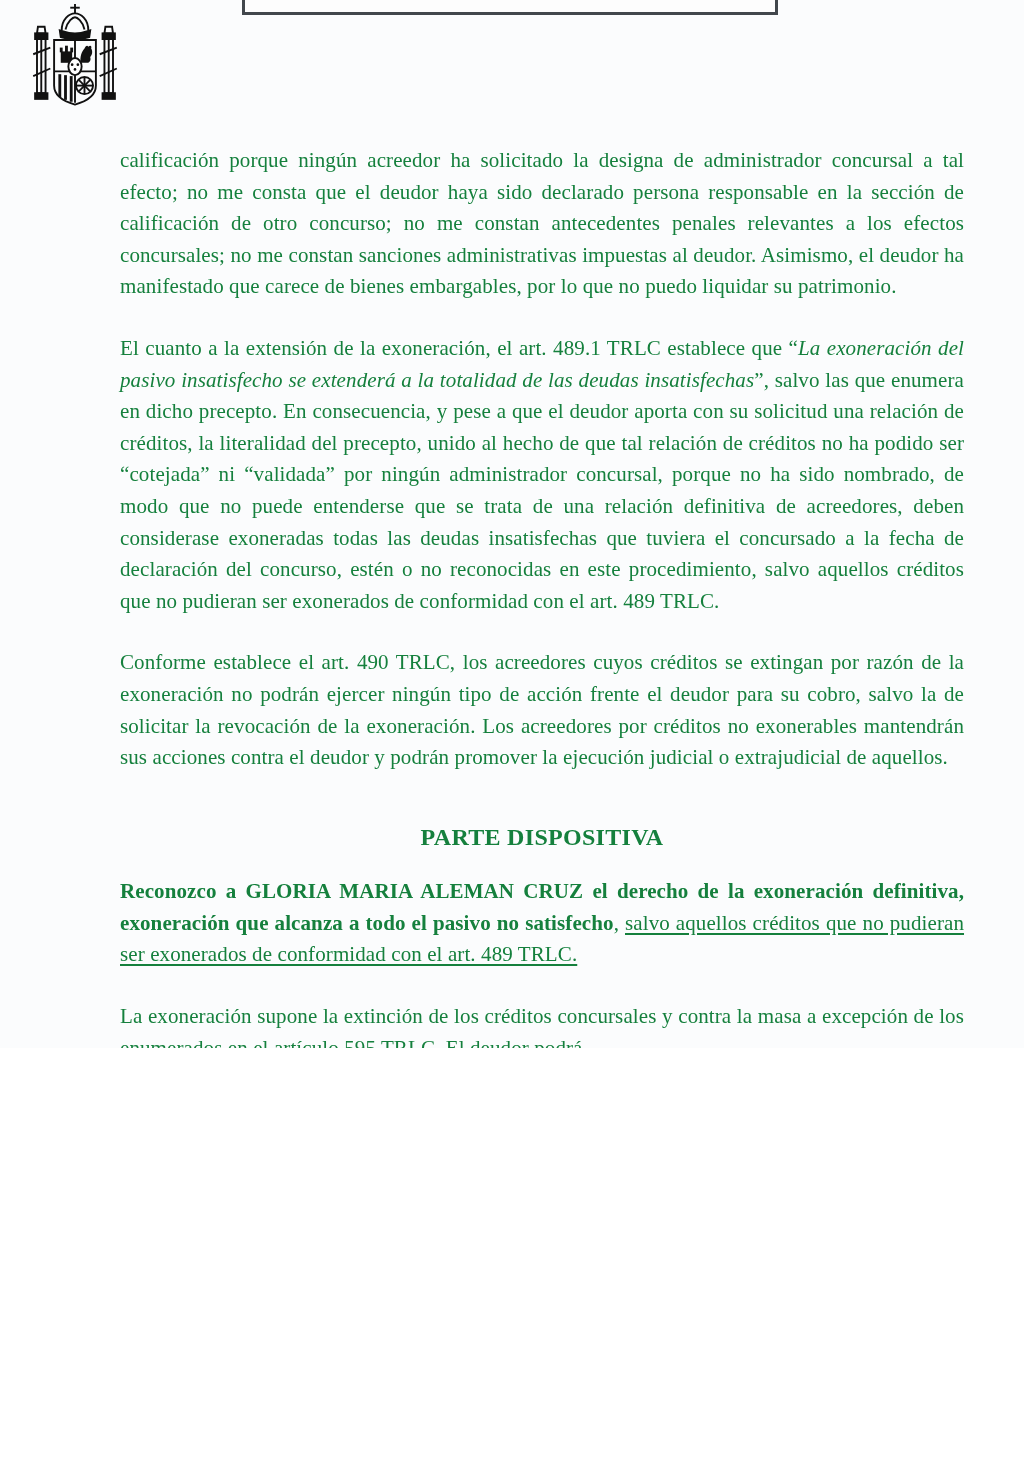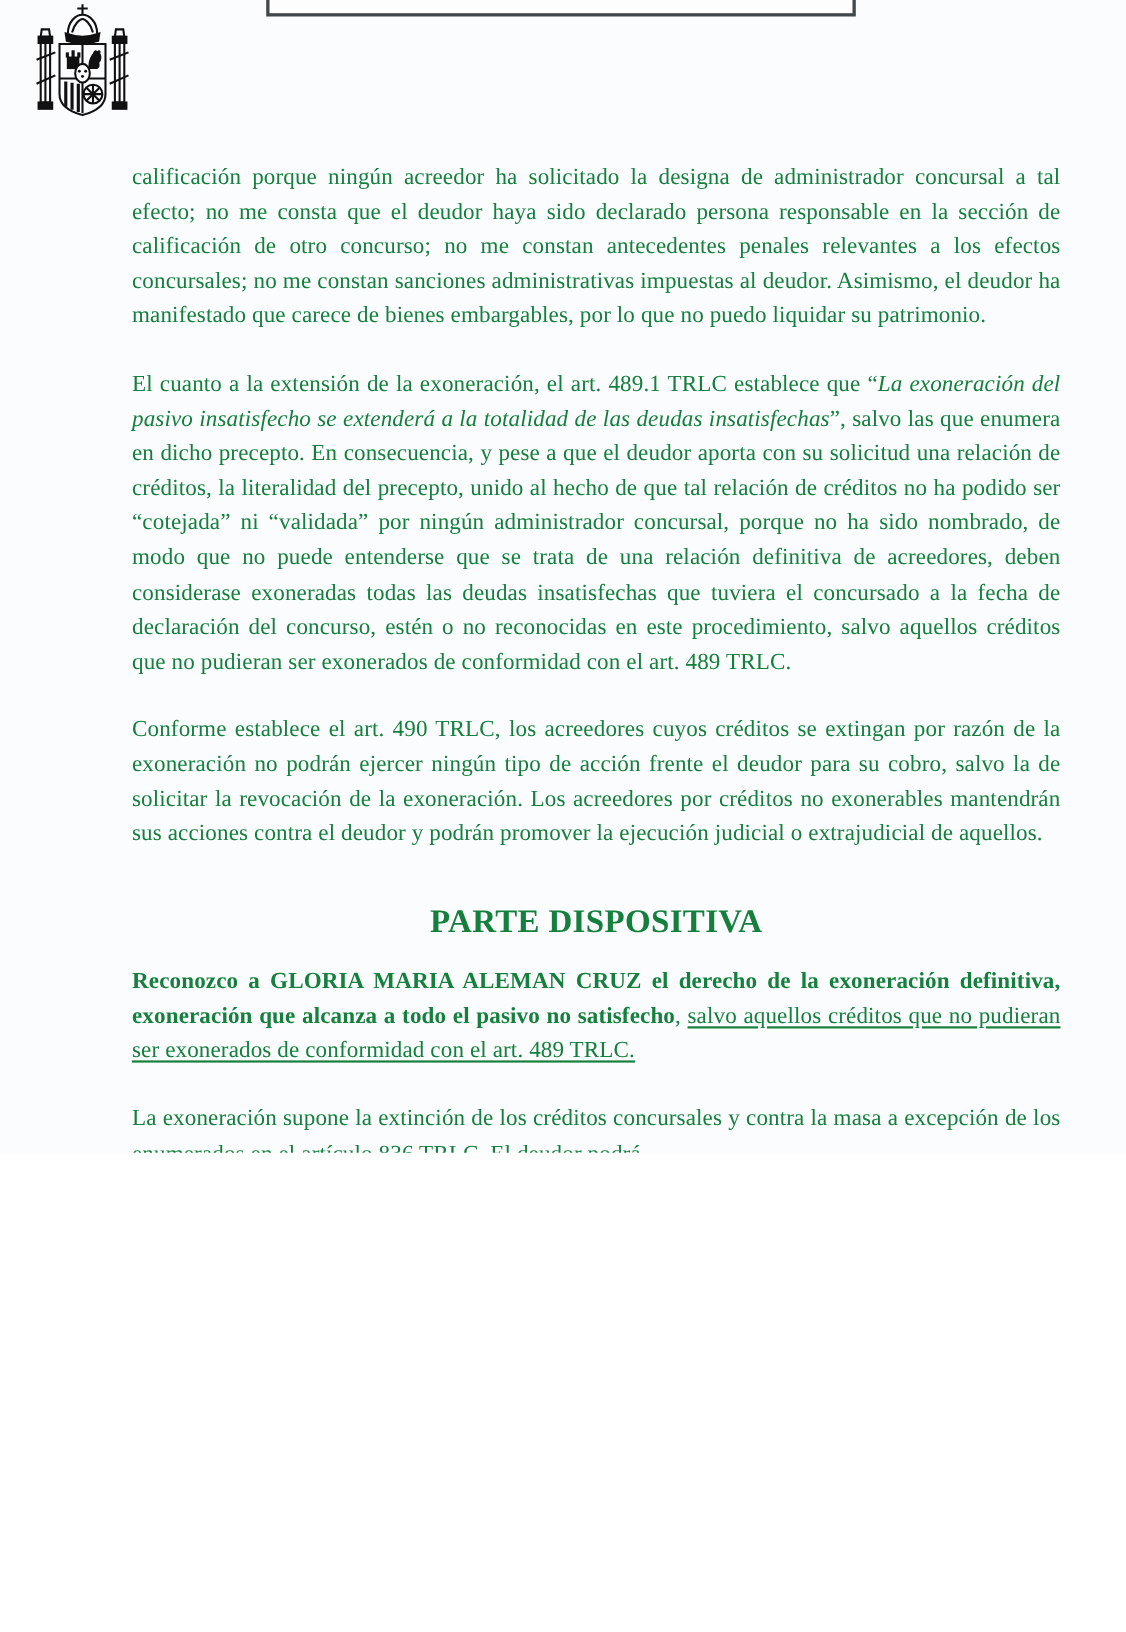--- a/index.html
+++ b/index.html
@@ -37,21 +37,21 @@
     font-size: 21px;
     line-height: 31.6px;
     text-align: justify;
     letter-spacing: 0.1px;
   }
   .text p { margin: 0 0 30px 0; }
   .heading {
     margin: 48px 0 23px 0;
     text-align: center;
     font-weight: bold;
-    font-size: 30px;
+    font-size: 24px;
     letter-spacing: 0.3px;
   }
   .b { font-weight: bold; }
   .it { font-style: italic; }
   .u { text-decoration: underline; text-underline-offset: 3px; }
 </style>
 </head>
 <body>
 
 <div class="page">
@@ -126,16 +126,16 @@
 
     <p><span>El cuanto a la extensión de la exoneración, el art. 489.1 TRLC establece que “</span><span class="it">La exoneración del pasivo insatisfecho se extenderá a la totalidad de las deudas insatisfechas</span><span>”, salvo las que enumera en dicho precepto. En consecuencia, y pese a que el deudor aporta con su solicitud una relación de créditos, la literalidad del precepto, unido al hecho de que tal relación de créditos no ha podido ser “cotejada” ni “validada” por ningún administrador concursal, porque no ha sido nombrado, de modo que no puede entenderse que se trata de una relación definitiva de acreedores, deben considerase exoneradas todas las deudas insatisfechas que tuviera el concursado a la fecha de declaración del concurso, estén o no reconocidas en este procedimiento, salvo aquellos créditos que no pudieran ser exonerados de conformidad con el art. 489 TRLC.</span></p>
 
     <p>Conforme establece el art. 490 TRLC, los acreedores cuyos créditos se extingan por razón de la exoneración no podrán ejercer ningún tipo de acción frente el deudor para su cobro, salvo la de solicitar la revocación de la exoneración. Los acreedores por créditos no exonerables mantendrán sus acciones contra el deudor y podrán promover la ejecución judicial o extrajudicial de aquellos.</p>
 
 
     <div class="heading">PARTE DISPOSITIVA</div>
 
     <p><span class="b">Reconozco a GLORIA MARIA ALEMAN CRUZ el derecho de la exoneración definitiva, exoneración que alcanza a todo el pasivo no satisfecho</span><span>, </span><span class="u">salvo aquellos créditos que no pudieran ser exonerados de conformidad con el art. 489 TRLC. </span></p>
 
-    <p>La exoneración supone la extinción de los créditos concursales y contra la masa a excepción de los enumerados en el artículo 836 TRLC. El deudor podrá</p>
+    <p>La exoneración supone la extinción de los créditos concursales y contra la masa a excepción de los enumerados en el artículo 595 TRLC. El deudor podrá</p>
 
   </div>
 </div>
 
 </body></html>

